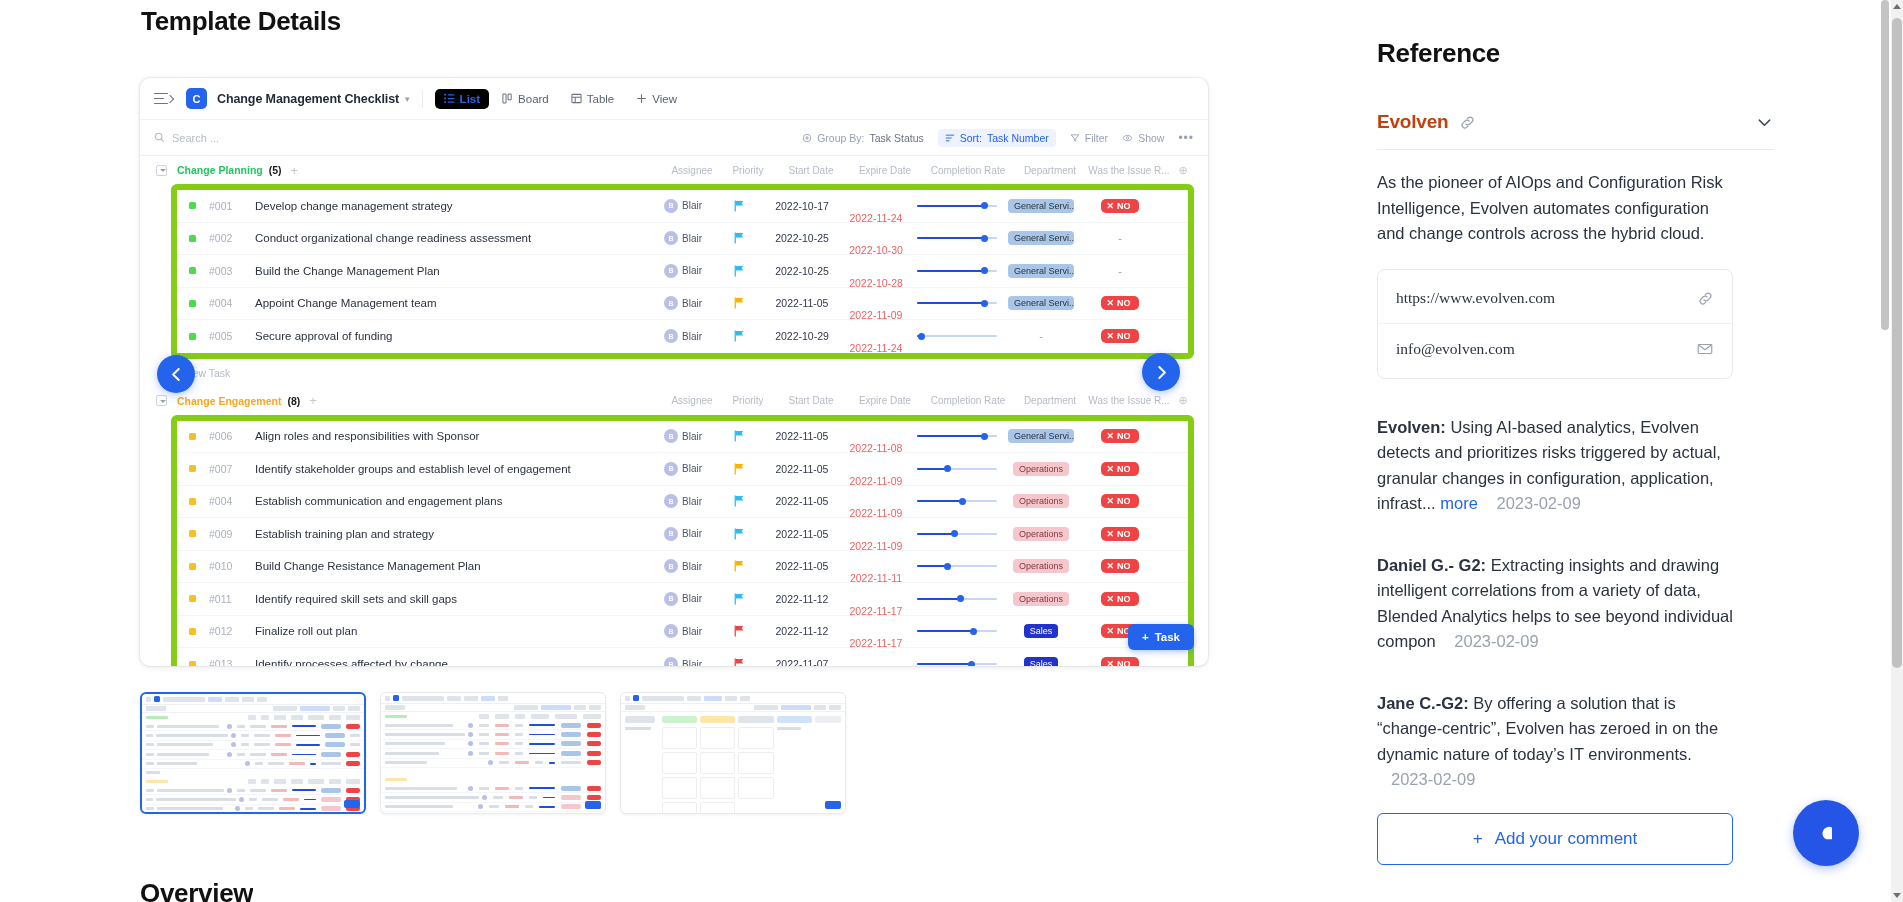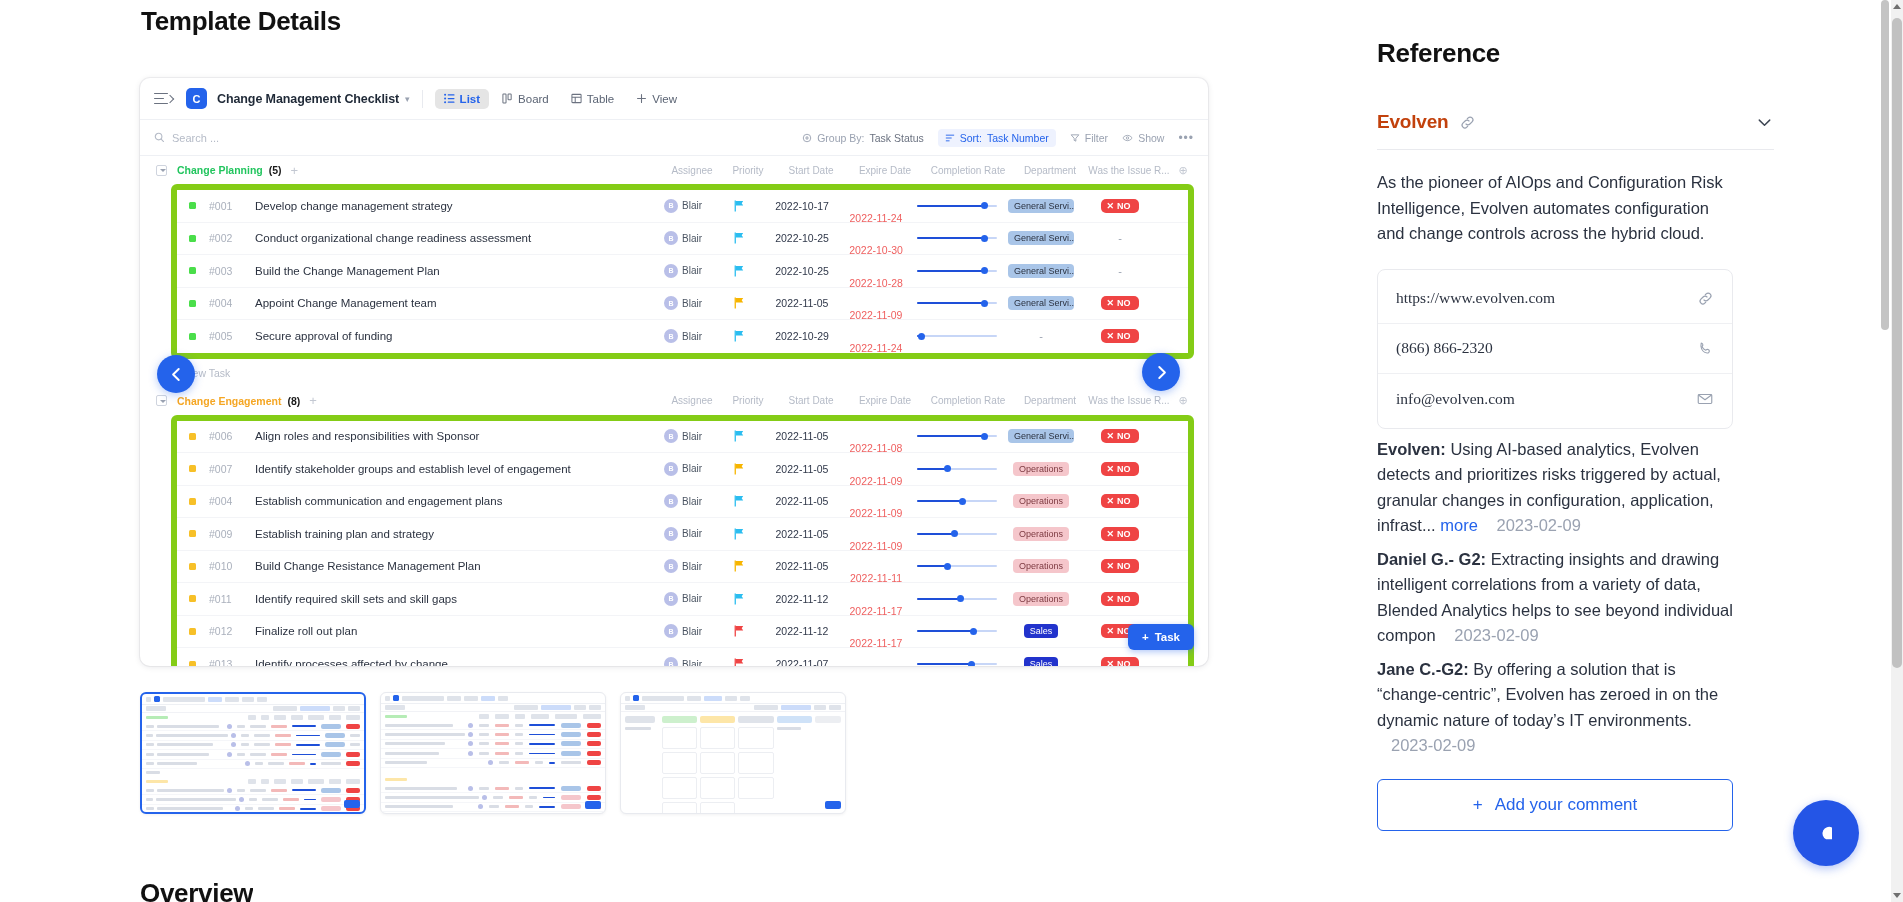--- a/index.html
+++ b/index.html
@@ -49,21 +49,21 @@
     display: flex; align-items: center; justify-content: center; margin-right: 10px;
   }
   .ws-name { font-size: 12.5px; font-weight: 700; color: #1f2937; letter-spacing: -0.1px;}
   .caret-small { margin-left: 6px; color: #9aa2b1; font-size: 9px; }
   .tb-sep { width: 1px; height: 18px; background: #e8eaef; margin: 0 12px; }
   .view-tabs { display: flex; align-items: center; gap: 4px; }
   .vtab {
     display: flex; align-items: center; gap: 5px;
     font-size: 11.5px; color: #5b6474; padding: 4px 9px; border-radius: 5px;
   }
-  .vtab.active { background: #e5e5e5; color: #2463eb; font-weight: 600; }
+  .vtab.active { background: #000000; color: #2463eb; font-weight: 600; }
   .vtab svg { display: block; }
 
   .app-filterbar {
     height: 36px; display: flex; align-items: center;
     padding: 0 14px; border-bottom: 1px solid #eef0f4;
   }
   .search-wrap { display: flex; align-items: center; gap: 7px; width: 300px; }
   .search-ph { font-size: 11px; color: #b5bbc7; }
   .fb-right { margin-left: auto; display: flex; align-items: center; gap: 14px; }
   .fb-item { display: flex; align-items: center; gap: 5px; font-size: 10.5px; color: #9aa2b1; }
@@ -224,21 +224,21 @@
     background:#fff;
   }
   .contact-row {
     display:flex; align-items:center; height:50px; padding:0 18px;
     border-bottom:1px solid #eff0f3;
   }
   .contact-row:last-child { border-bottom:none; }
   .contact-text { font-family:"Liberation Serif", serif; font-size:15.5px; color:#2b3240; }
   .contact-ico { margin-left:auto; color:#9aa2b1; display:flex; }
 
-  .quote { width:360px; margin-top:8px; font-size:16.5px; line-height:25.5px; color:#2b3240; }
+  .quote { width:360px; margin-top:36px; font-size:16.5px; line-height:25.5px; color:#2b3240; }
   .quote .who { font-weight:700; }
   .quote .more { color:#2463eb; }
   .quote .date { color:#9aa2b1; margin-left:14px; white-space:nowrap; }
 
   .add-comment {
     width:356px; margin-top:20px; height:52px; border:1px solid #2463eb; border-radius:6px;
     display:flex; align-items:center; justify-content:center; gap:12px;
     color:#2463eb; font-size:17px; background:#fff;
   }
 
@@ -1297,28 +1297,20 @@
         <span class="contact-ico">
           <svg width="17" height="17" viewBox="0 0 20 20">
               <g fill="none" stroke="#9aa2b1" stroke-width="1.4" stroke-linecap="round">
                 <path d="M8.2 11.8a3.2 3.2 0 0 0 4.6 0l2.6-2.6a3.2 3.2 0 0 0-4.6-4.6l-1 1"></path>
                 <path d="M11.8 8.2a3.2 3.2 0 0 0-4.6 0l-2.6 2.6a3.2 3.2 0 0 0 4.6 4.6l1-1"></path>
               </g>
             </svg>
         </span>
       </div>
       <div class="contact-row">
-        <span class="contact-text">(866) 866-2320</span>
-        <span class="contact-ico">
-          <svg width="17" height="17" viewBox="0 0 20 20">
-              <path d="M5 3.5c1 0 1.3.4 1.7 1.4.5 1.2.3 1.6-.4 2.2-.3.3-.3.6-.1 1 .8 1.6 2.1 2.9 3.7 3.7.4.2.7.2 1-.1.6-.7 1-.9 2.2-.4 1 .4 1.4.7 1.4 1.7 0 1.4-1.2 2.5-2.6 2.3C8.2 14.7 5.3 11.8 4.7 7.6 4.5 6 5 4.8 5 3.5z" fill="none" stroke="#9aa2b1" stroke-width="1.3" stroke-linejoin="round"></path>
-            </svg>
-        </span>
-      </div>
-      <div class="contact-row">
         <span class="contact-text">info@evolven.com</span>
         <span class="contact-ico">
           <svg width="18" height="18" viewBox="0 0 20 20">
               <g fill="none" stroke="#9aa2b1" stroke-width="1.3" stroke-linejoin="round">
                 <rect x="2.5" y="5" width="15" height="10" rx="1"></rect>
                 <path d="M2.8 5.6L10 10.8l7.2-5.2"></path>
               </g>
             </svg>
         </span>
       </div>

